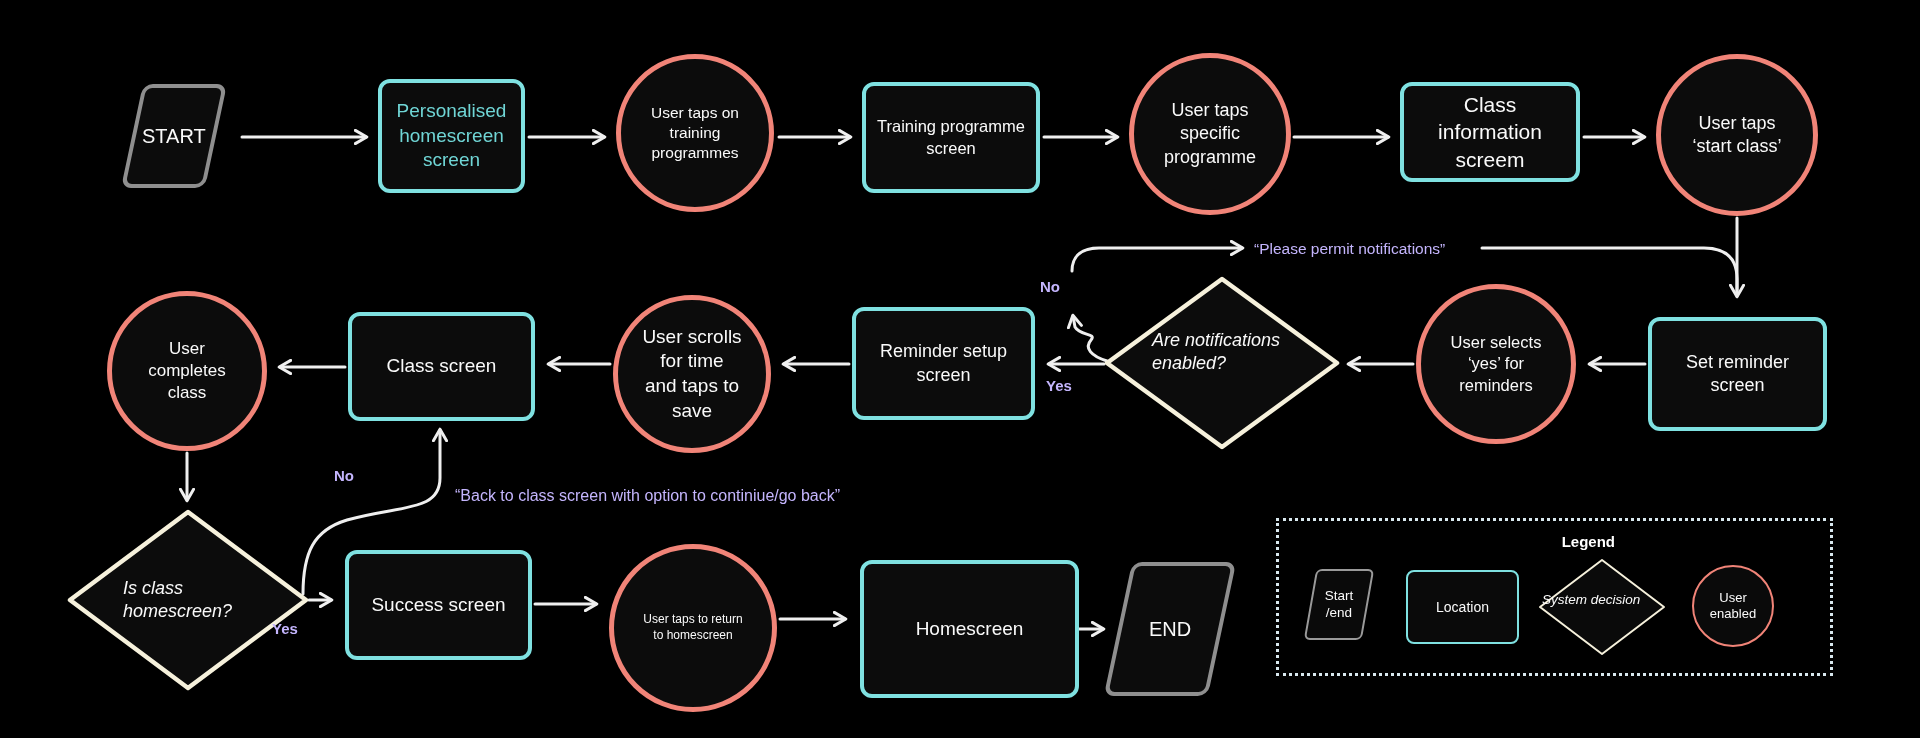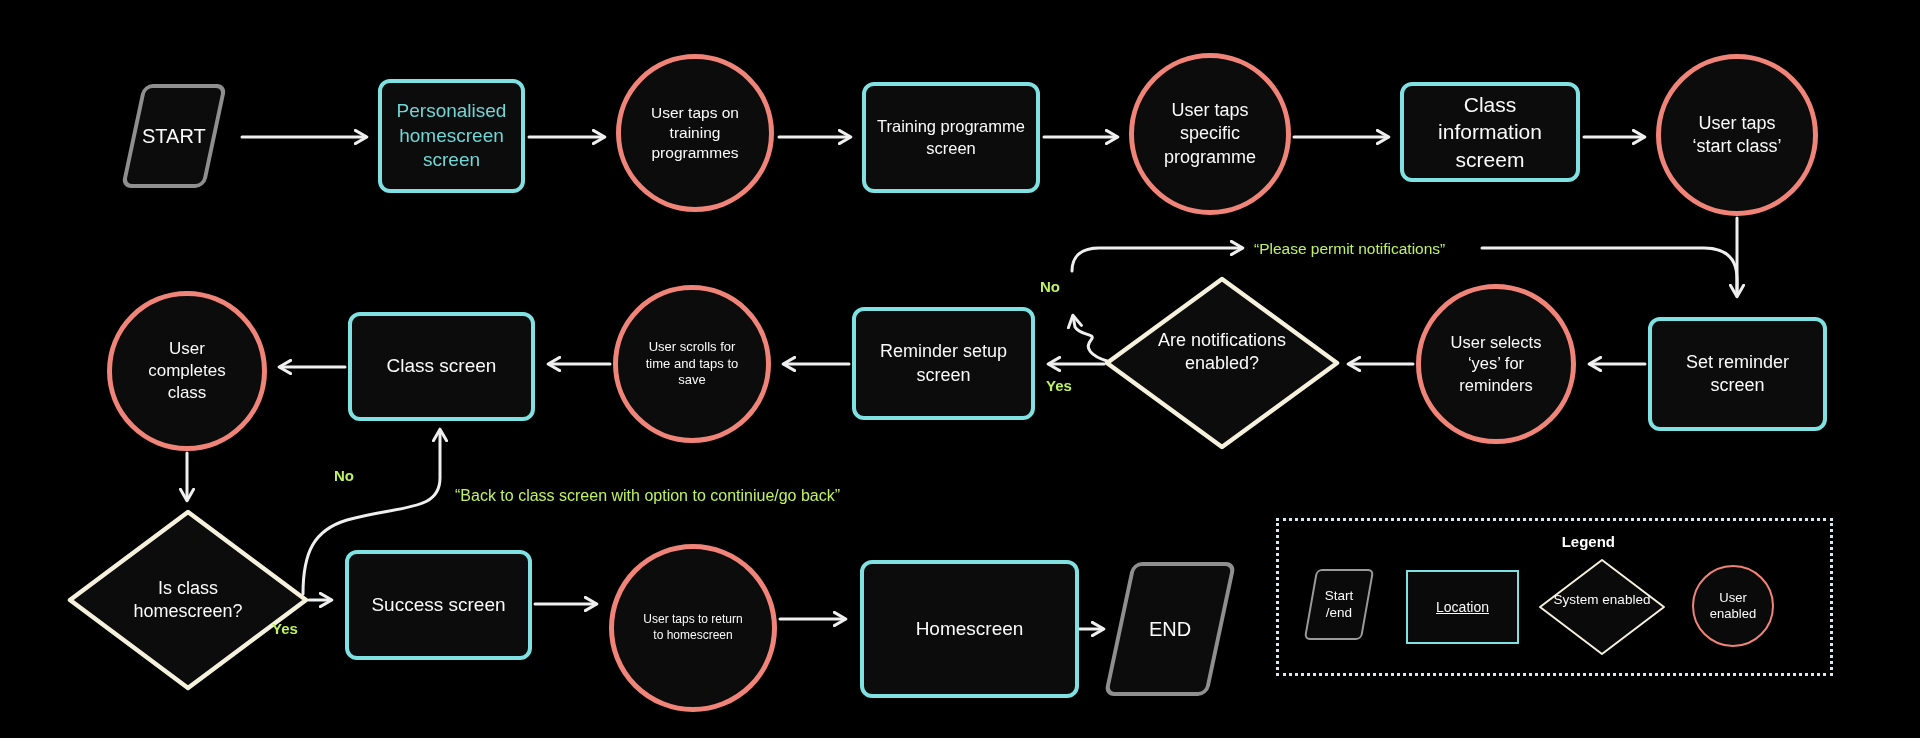--- a/index.html
+++ b/index.html
@@ -9,31 +9,31 @@
   }
   svg.layer{position:absolute;left:0;top:0;z-index:1;}
   .node{position:absolute;z-index:2;display:flex;align-items:center;justify-content:center;
         background:#0c0c0c;box-sizing:border-box;text-align:center;color:#fafafa;}
   .node .lbl{display:block;line-height:1.3;}
   .box{border:4px solid #7fe1e1;border-radius:12px;}
   .circle{border:5px solid #f18478;border-radius:50%;}
   .para{border:4px solid #8f8f8f;border-radius:10px;transform:skewX(-12deg);}
   .para .lbl{transform:skewX(12deg);}
   .teal{color:#70d6d6;}
-  .dtext{position:absolute;z-index:3;color:#fafafa;text-align:center;line-height:1.28;}
-  .edge-label{position:absolute;z-index:3;color:#bef264;}
+  .dtext{position:absolute;z-index:3;color:#fafafa;line-height:1.28;font-style:italic;}
+  .edge-label{position:absolute;z-index:3;color:#c4b5fd;}
   .bold{font-weight:bold;}
   
   .legend-box{position:absolute;z-index:2;border:3px dotted #d8e8ee;box-sizing:border-box;}
   .legend-title{position:absolute;z-index:3;color:#fff;font-weight:bold;text-align:right;}
   .lnode{position:absolute;z-index:3;display:flex;align-items:center;justify-content:center;
          box-sizing:border-box;text-align:center;color:#fafafa;background:#0a0a0a;}
   .lpara{border:2px solid #9a9a9a;border-radius:6px;transform:skewX(-10deg);}
   .lpara .lbl{transform:skewX(10deg);}
-  .lrect{border:2px solid #7fe1e1;border-radius:0;text-decoration:underline;}
+  .lrect{border:2px solid #7fe1e1;border-radius:8px;}
   .lcircle{border:2px solid #f18478;border-radius:50%;}
 </style>
 </head>
 <body>
 
 <div class="canvas">
 
   <svg class="layer" width="1920" height="738" viewBox="0 0 1920 738">
     <defs>
       <marker id="arrow" viewBox="0 0 10 10" refX="7.5" refY="5" markerWidth="5.5" markerHeight="5.5" orient="auto-start-reverse" markerUnits="strokeWidth">
@@ -112,21 +112,21 @@
   <div class="node circle" style="left:1416px;top:284px;width:160px;height:160px;font-size:16.5px">
     <span class="lbl" style="width:100px">User selects ‘yes’ for reminders</span>
     </div>
 
   <div class="dtext" style="left:1152px;top:329px;width:140px;font-size:18px">Are notifications enabled?</div>
 
   <div class="node box" style="left:852px;top:307px;width:183px;height:113px;font-size:18px">
     <span class="lbl" style="width:150px">Reminder setup screen</span>
     </div>
 
-  <div class="node circle" style="left:613px;top:285px;width:158px;height:158px;font-size:13px">
+  <div class="node circle" style="left:613px;top:295px;width:158px;height:158px;font-size:19px">
     <span class="lbl" style="width:100px">User scrolls for time and taps to save</span>
     </div>
 
   <div class="node box" style="left:348px;top:312px;width:187px;height:109px;font-size:19px">
     <span class="lbl">Class screen</span>
     </div>
 
   <div class="node circle" style="left:107px;top:291px;width:160px;height:160px;font-size:17px">
     <span class="lbl" style="width:96px">User completes class</span>
     </div>
@@ -160,19 +160,19 @@
   <div class="legend-title" style="left:1495px;top:533px;width:120px;font-size:15px">Legend</div>
 
   <div class="lnode lpara" style="left:1310px;top:569px;width:58px;height:71px;font-size:13.5px;line-height:1.25">
     <span class="lbl" style="width:42px">Start /end</span>
     </div>
 
   <div class="lnode lrect" style="left:1406px;top:570px;width:113px;height:74px;font-size:14px">
     <span class="lbl">Location</span>
     </div>
 
-  <div class="dtext" style="left:1542px;top:592px;width:120px;font-size:13.5px;line-height:1.2">System enabled</div>
+  <div class="dtext" style="left:1542px;top:592px;width:120px;font-size:13.5px;line-height:1.2">System decision</div>
 
   <div class="lnode lcircle" style="left:1692px;top:565px;width:82px;height:82px;font-size:13px;line-height:1.2">
     <span class="lbl" style="width:62px">User enabled</span>
     </div>
 
 </div>
 
 </body></html>

